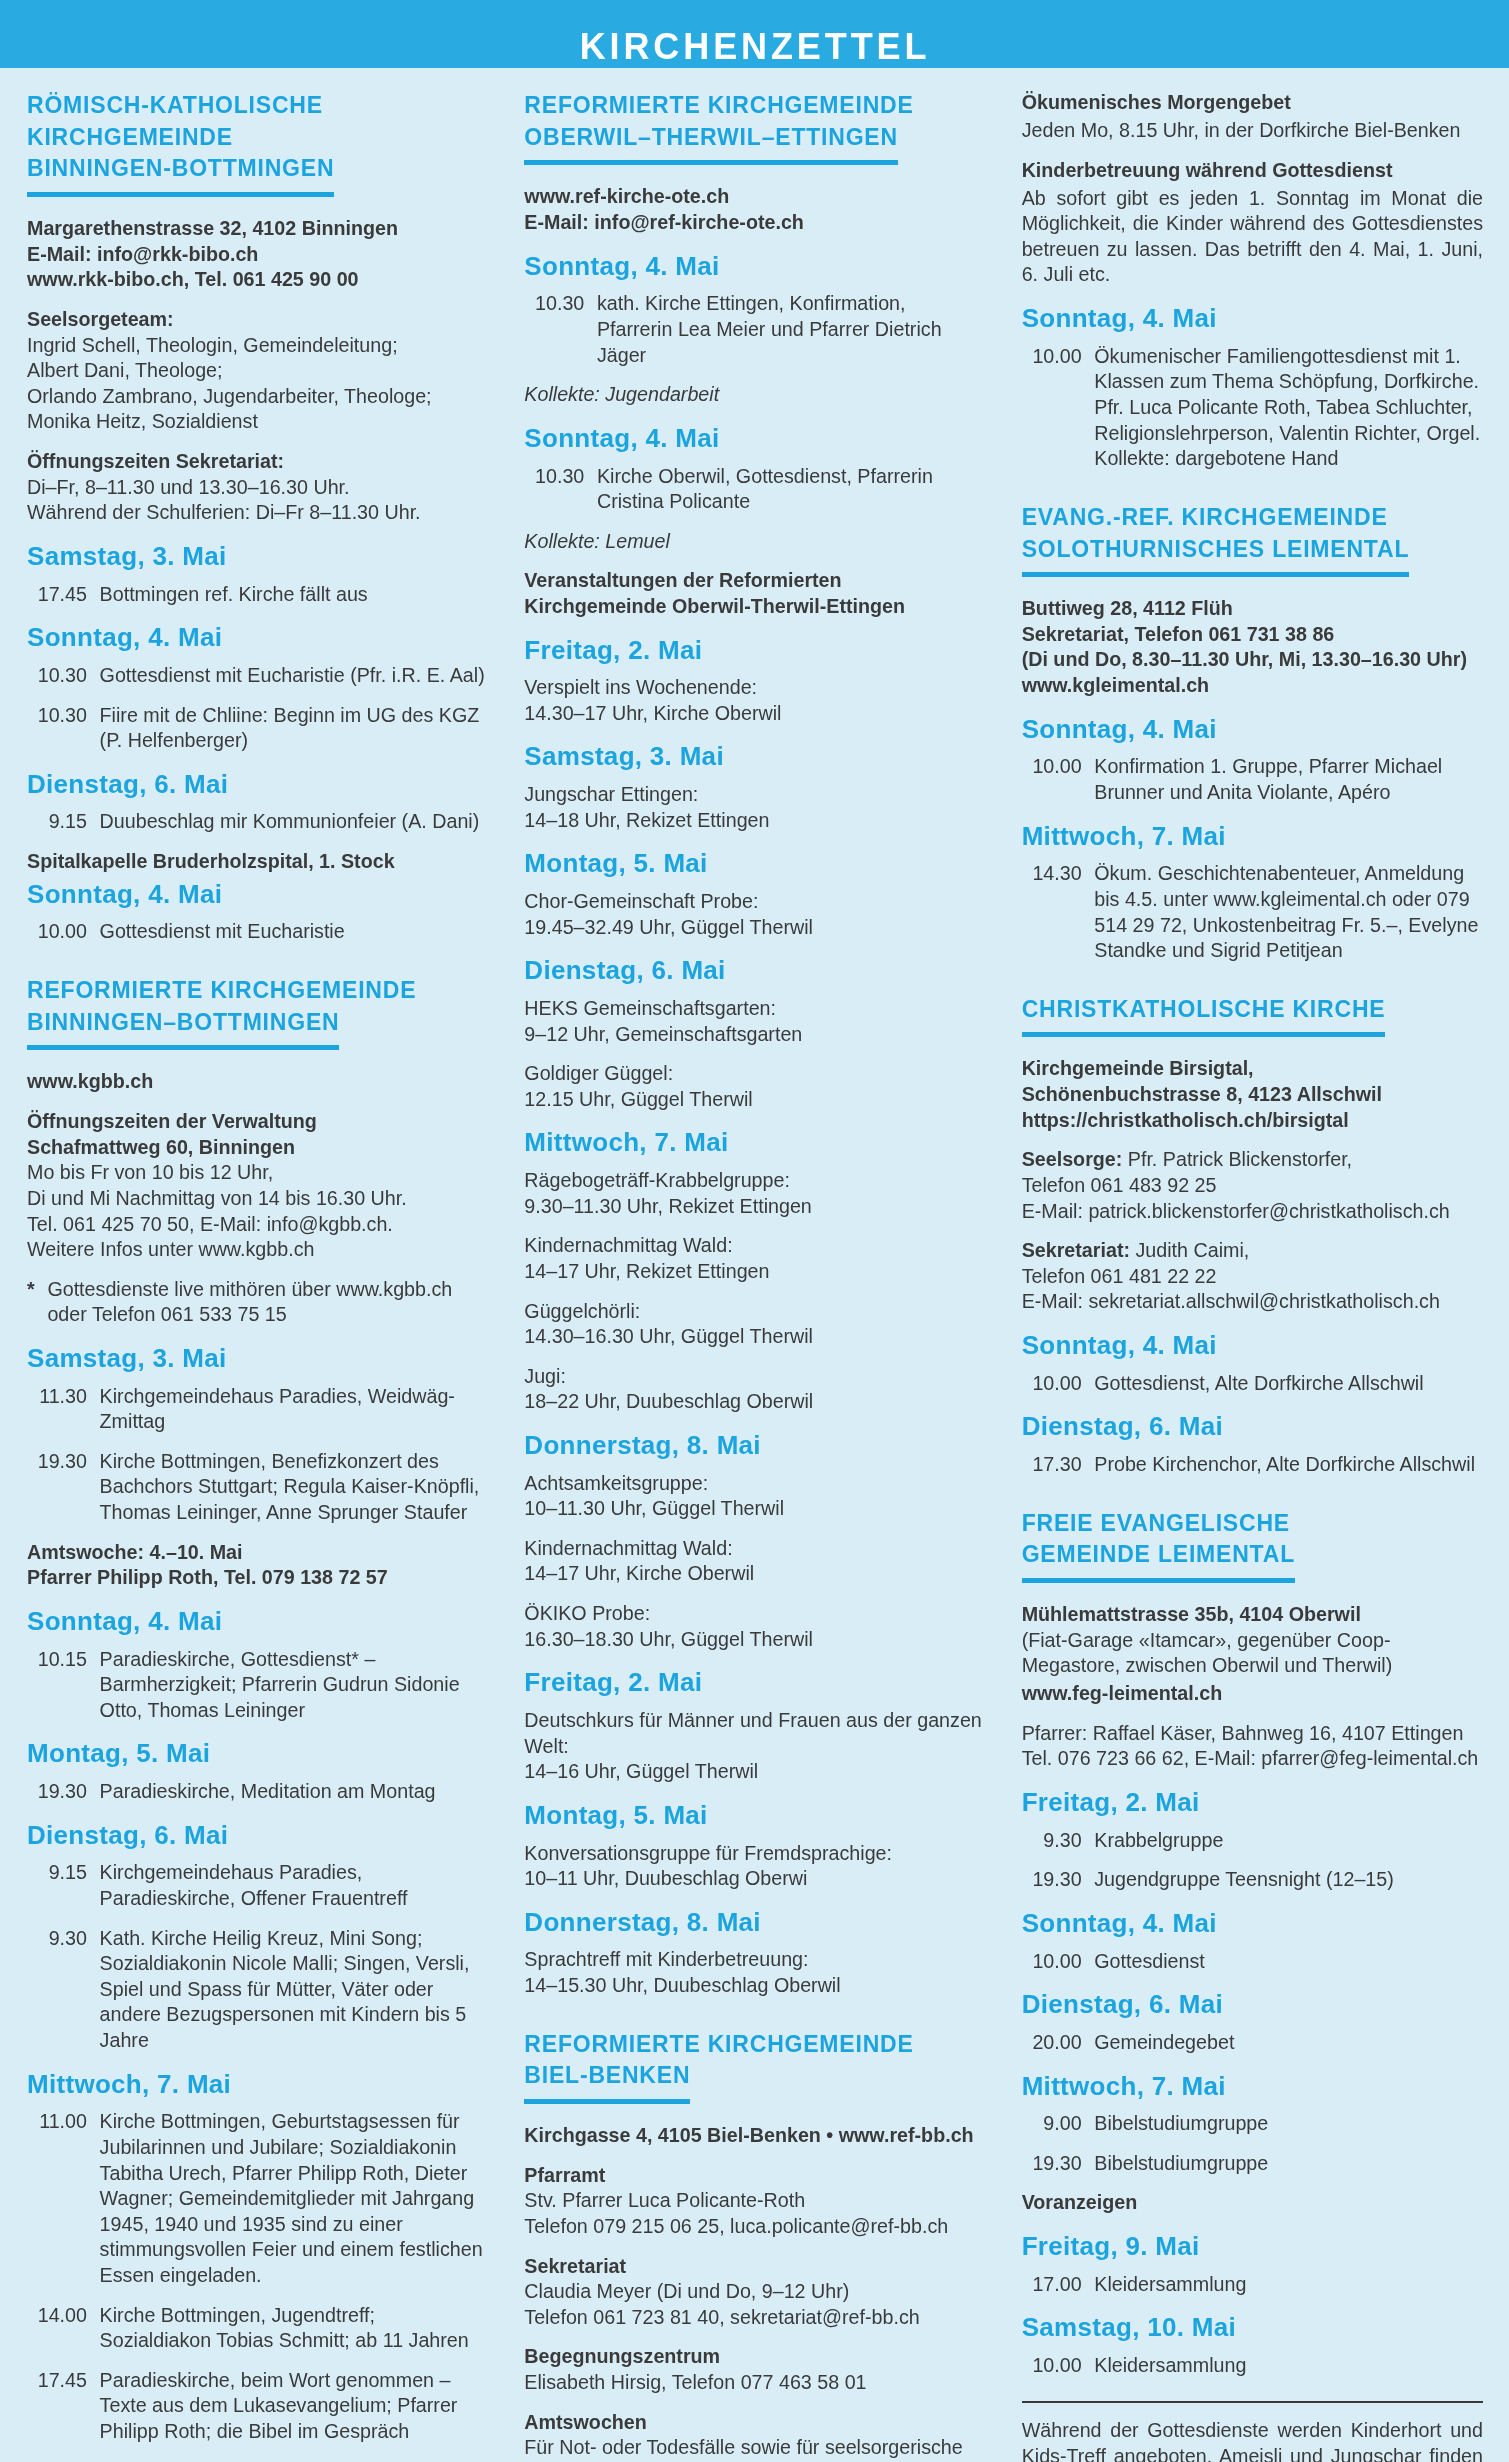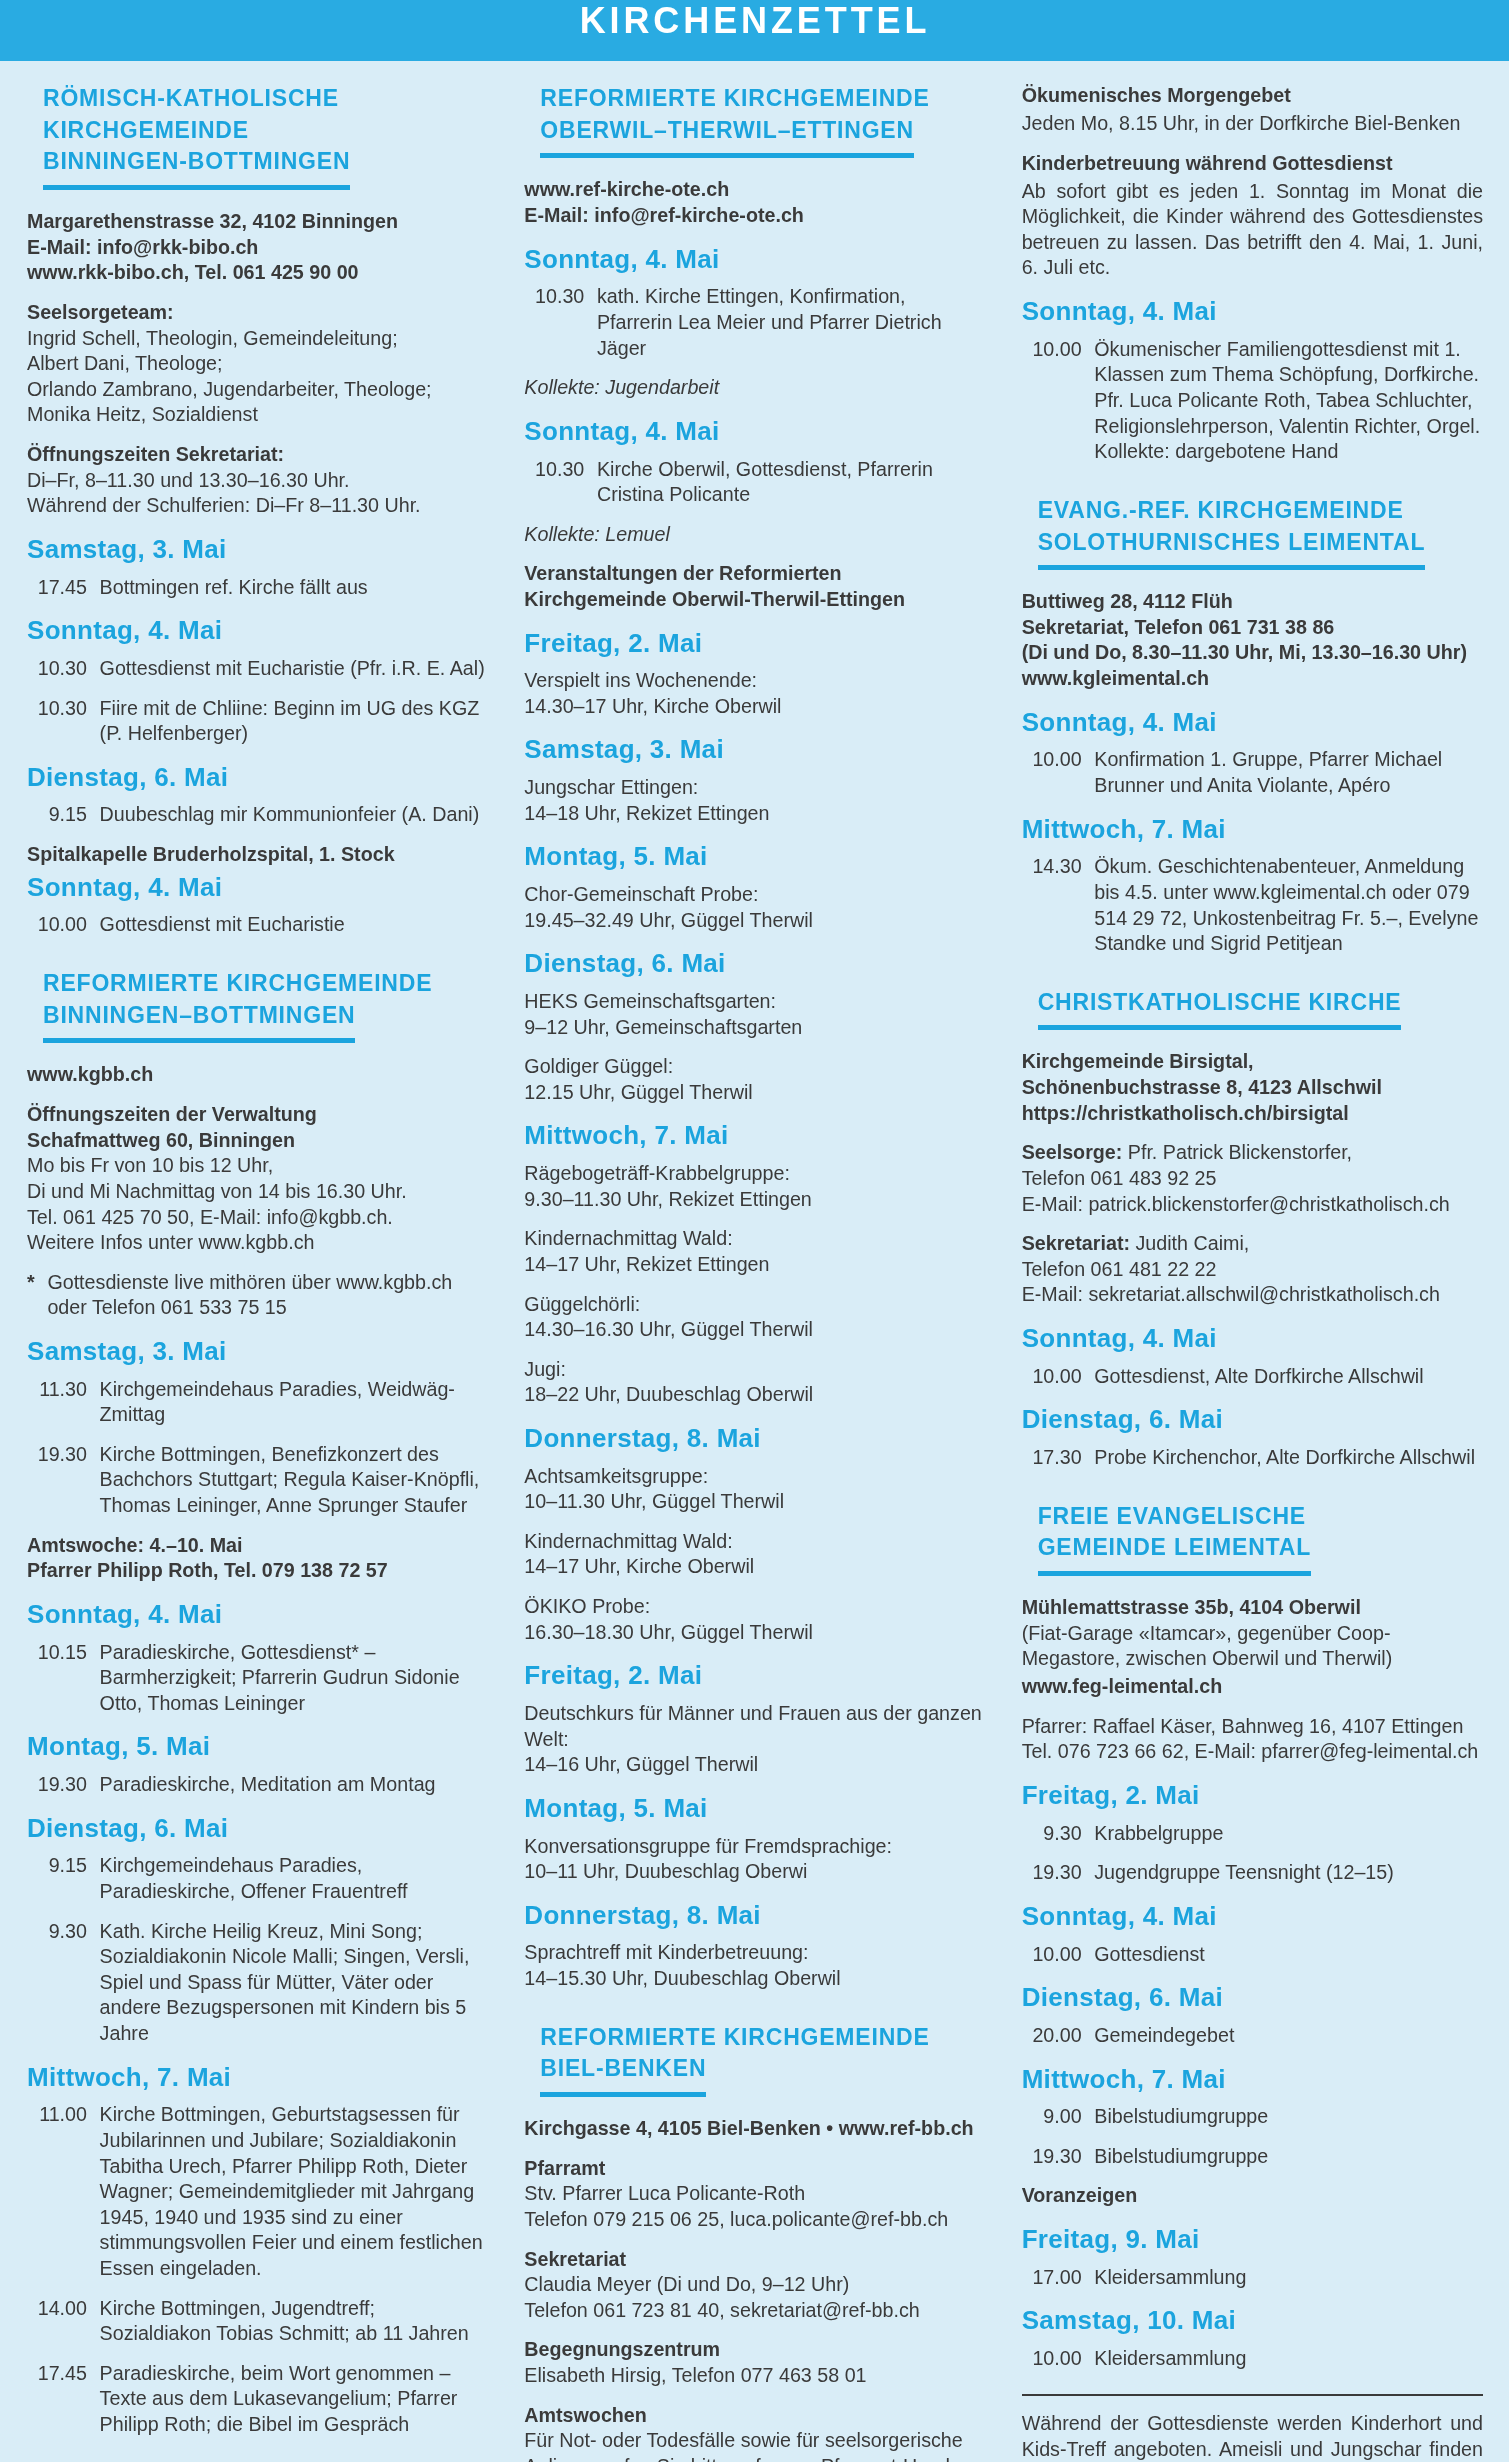--- a/index.html
+++ b/index.html
@@ -7,28 +7,28 @@
     --bar:#29ABE2;
     --bg:#D9EDF7;
     --ink:#3A3A3A;
   }
   *{box-sizing:border-box}
   body{
     margin:0;width:1510px;height:2462px;overflow:hidden;
     background:var(--bg);color:var(--ink);
     font-family:"Liberation Sans",sans-serif;
   }
-  .masthead{height:61px;background:var(--bar);display:flex;align-items:flex-start;justify-content:center}
+  .masthead{height:68px;background:var(--bar);display:flex;align-items:flex-end;justify-content:center}
   .masthead .title{color:#ffffff;font-weight:bold;font-size:36px;letter-spacing:3.9px}
   .page{display:flex;gap:36px;padding:22px 27px 0;font-size:19.7px;line-height:1.3}
   .col{flex:1;min-width:0}
   .blk{margin:0 0 14px}
   .col .blk:first-child{margin-top:0}
   
-  .h{margin:30px 16px 19px}
+  .h{margin:30px 0 19px}
   .hline{line-height:1.38}
   .hl{color:var(--accent);font-weight:bold;font-size:23px;letter-spacing:0.8px}
   .hl.last{display:inline-block;border-bottom:5.5px solid var(--accent);padding-bottom:7px}
   
   .d{color:var(--accent);font-weight:bold;font-size:26px;margin:3.1px 0 7.9px;letter-spacing:0.3px}
   
   .b .bline{font-weight:bold}
   
   .e{display:flex}
   .e .time{flex:0 0 60px;text-align:right;margin-right:12.6px;white-space:nowrap}

